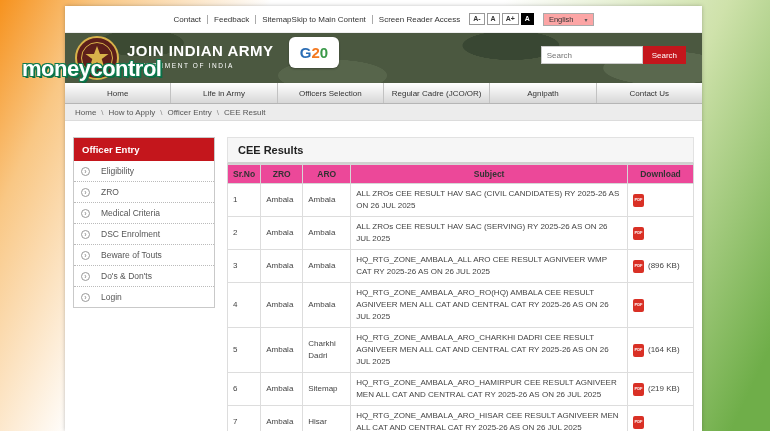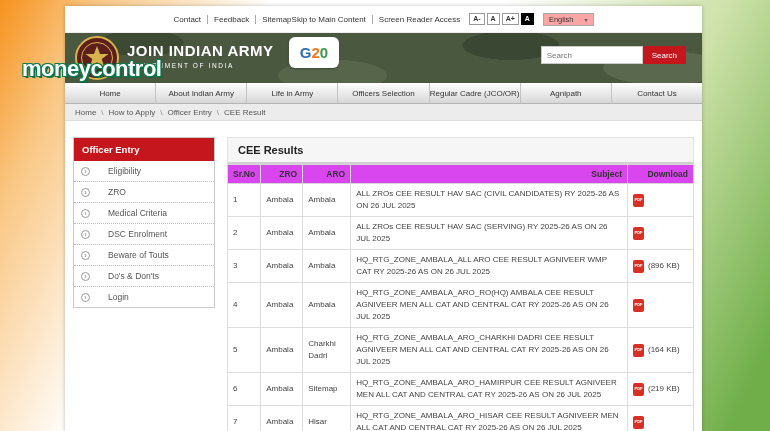--- a/index.html
+++ b/index.html
@@ -84,38 +84,38 @@
   .crumb { cursor:pointer; }
   .crumb.current { cursor:default; }
   .crumb-sep { color:#888; }
 
   
   .content { display:flex; gap:12px; padding:16px 8px 0 8px; background:#fff; }
 
   .sidebar { width:142px; border:1px solid #c9c9c9; align-self:flex-start; background:#fff; }
   .sidebar-header { background:#c4161c; color:#fff; font-size:9.5px; font-weight:bold; padding:6px 8px; }
   .side-item {
-    display:flex; align-items:center; gap:18px; padding:5px 7px;
+    display:flex; align-items:center; gap:11px; padding:5px 7px;
     border-bottom:1px dotted #bbb; font-size:8.5px; color:#555; cursor:pointer;
   }
   .side-item:last-child { border-bottom:none; }
   .side-icon {
     width:9px; height:9px; border:1px solid #999; border-radius:50%; flex:0 0 9px;
     display:flex; align-items:center; justify-content:center; font-size:7px; color:#777; line-height:1;
   }
 
   .main { flex:1; }
   .main-title-bar {
     background:#f6f6f6; border:1px solid #e2e2e2; border-bottom:2px solid #d0d0d0;
     padding:6px 10px; font-size:11px; font-weight:bold; color:#222; 
   }
 
   .results-table { width:100%; border-collapse:collapse; font-size:8px; color:#444; }
   .results-table th {
-    background:#d946ef; border:1px solid #d6d6d6; padding:4px 5px; text-align:right;
+    background:#ec4899; border:1px solid #d6d6d6; padding:4px 5px; text-align:center;
     font-size:8.5px; color:#333;
   }
   .results-table td { border:1px solid #ddd; padding:4px 5px; vertical-align:middle; line-height:1.5; }
   .col0,.c-sr { width:27px; }
   .col1,.c-zro { width:42px; }
   .col2,.c-aro { width:48px; }
   .col4,.c-dl { width:66px; }
   .pdf-icon {
     display:inline-flex; width:11px; height:13px; background:#d93025; color:#fff;
     font-size:4px; font-weight:bold; align-items:center; justify-content:center;
@@ -173,21 +173,20 @@
           <span class="g20-ch g20-ch2">0</span>
         </div>
       <div class="search-area">
         <input class="search-input" type="text" placeholder="Search" style="">
         <button class="search-btn">Search</button>
       </div>
     </div>
 
     <div class="nav">
         <div class="nav-item">Home</div>
-        <div class="nav-item">About Indian Army</div>
         <div class="nav-item">Life in Army</div>
         <div class="nav-item">Officers Selection</div>
         <div class="nav-item">Regular Cadre (JCO/OR)</div>
         <div class="nav-item">Agnipath</div>
         <div class="nav-item">Contact Us</div>
       </div>
 
     <div class="breadcrumb">
         <span class="crumb">Home</span>
         <span class="crumb-sep">\</span>

